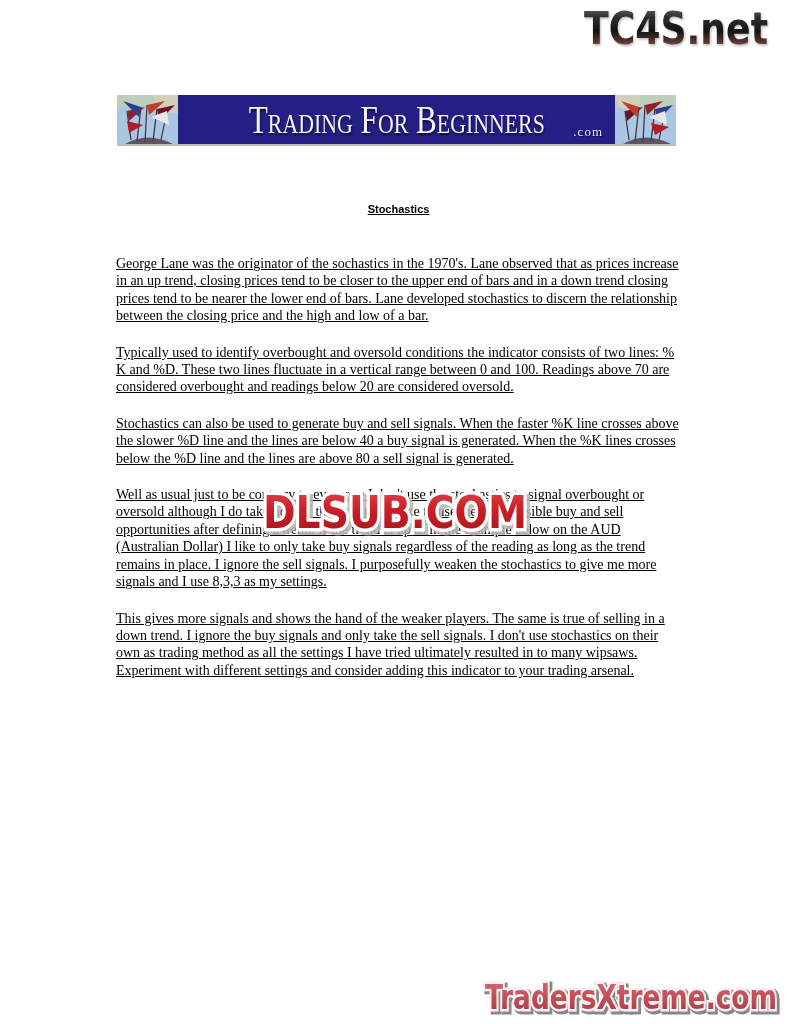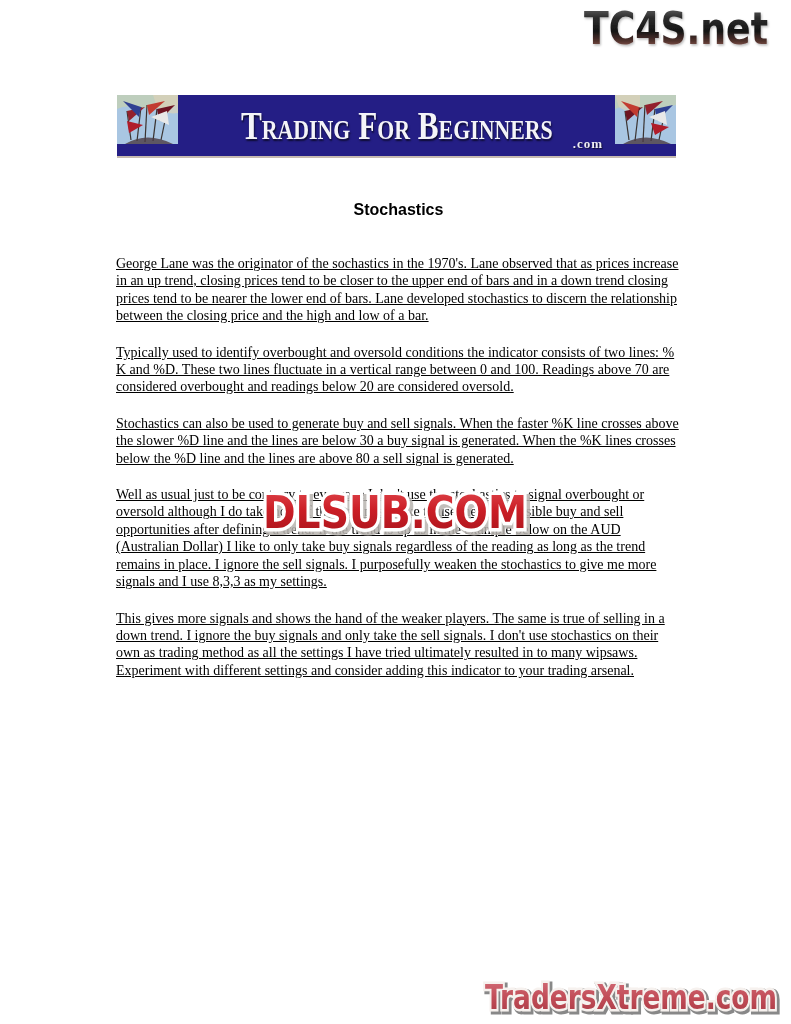--- a/index.html
+++ b/index.html
@@ -9,24 +9,23 @@
     font-family:"Liberation Serif",serif;color:#000;
   }
   
   .tc4s{position:absolute;top:4px;left:578px;width:200px;height:52px;}
   .tc4s text{
     font-family:"DejaVu Sans","Liberation Sans",sans-serif;
     font-weight:bold;
   }
   
   .banner{
-    position:absolute;top:95px;left:117px;width:559px;height:61px;
+    position:absolute;top:95px;left:117px;width:559px;height:49px;
     background:#241e85;display:flex;
     box-shadow:0 2px 0 rgba(141,117,96,0.5);
-    font-weight:bold;
   }
   .flags{width:61px;height:49px;flex:none;}
   .flags svg{display:block;width:61px;height:49px;}
   .title-zone{flex:1;position:relative;display:flex;align-items:center;justify-content:center;overflow:hidden;}
   .banner-title{
     font-family:"Liberation Serif",serif;
     font-variant:small-caps;
     font-size:40px;line-height:49px;
     color:#f4f4f8;white-space:nowrap;
     letter-spacing:0px;
@@ -40,22 +39,22 @@
     text-shadow:1px 1px 1px rgba(0,0,0,0.6);
     margin-top:42px;
   }
   
   .content{
     position:absolute;left:116px;top:192px;width:565px;
     font-size:14px;line-height:17.4px;
   }
   .content h1{
     font-family:"Liberation Sans",sans-serif;
-    font-size:16px;line-height:19px;font-weight:bold;
-    text-align:center;margin:8px 0 36px 0;
+    font-size:11px;line-height:19px;font-weight:bold;
+    text-align:center;margin:8px 0 36px 0;text-decoration:underline;
   }
   .content h2{
     font-family:"Liberation Sans",sans-serif;
     font-size:15px;line-height:18px;font-weight:bold;
     margin:36px 0 21px 0;
   }
   .content p{margin:0 0 19px 0;text-decoration:underline;}
   
   .dlsub{position:absolute;left:250px;top:484px;width:290px;height:56px;pointer-events:none;}
   .dlsub text{
@@ -140,21 +139,21 @@
         <path d="M8 49 Q30 36 56 49 Z" fill="#4a3a42" opacity="0.8"></path>
       </svg>
     </div>
   </div>
 
   <div class="content">
     <h1>Stochastics</h1>
 
     <p>George Lane was the originator of the sochastics in the 1970's. Lane observed that as prices increase in an up trend, closing prices tend to be closer to the upper end of bars and in a down trend closing prices tend to be nearer the lower end of bars. Lane developed stochastics to discern the relationship between the closing price and the high and low of a bar.</p>
     <p>Typically used to identify overbought and oversold conditions the indicator consists of two lines: % K and %D. These two lines fluctuate in a vertical range between 0 and 100. Readings above 70 are considered overbought and readings below 20 are considered oversold.</p>
-    <p>Stochastics can also be used to generate buy and sell signals. When the faster %K line crosses above the slower %D line and the lines are below 30 a buy signal is generated. When the %K lines crosses below the %D line and the lines are above 80 a sell signal is generated.</p>
+    <p>Stochastics can also be used to generate buy and sell signals. When the faster %K line crosses above the slower %D line and the lines are below 40 a buy signal is generated. When the %K lines crosses below the %D line and the lines are above 80 a sell signal is generated.</p>
 
     <p>Well as usual just to be contrary to everyone I don't use the stochastics to signal overbought or oversold although I do take note of the readings. I like to use them as possible buy and sell opportunities after defining a trend. If the trend is up as in the example below on the AUD (Australian Dollar) I like to only take buy signals regardless of the reading as long as the trend remains in place. I ignore the sell signals. I purposefully weaken the stochastics to give me more signals and I use 8,3,3 as my settings.</p>
     <p>This gives more signals and shows the hand of the weaker players. The same is true of selling in a down trend. I ignore the buy signals and only take the sell signals. I don't use stochastics on their own as trading method as all the settings I have tried ultimately resulted in to many wipsaws. Experiment with different settings and consider adding this indicator to your trading arsenal.</p>
   </div>
 
   <div class="dlsub">
     <svg width="290" height="56" viewBox="0 0 290 56">
       <defs>
         <linearGradient id="dlgrad" x1="0" y1="0" x2="0" y2="1">
           <stop offset="0" stop-color="#e0474d"></stop>

